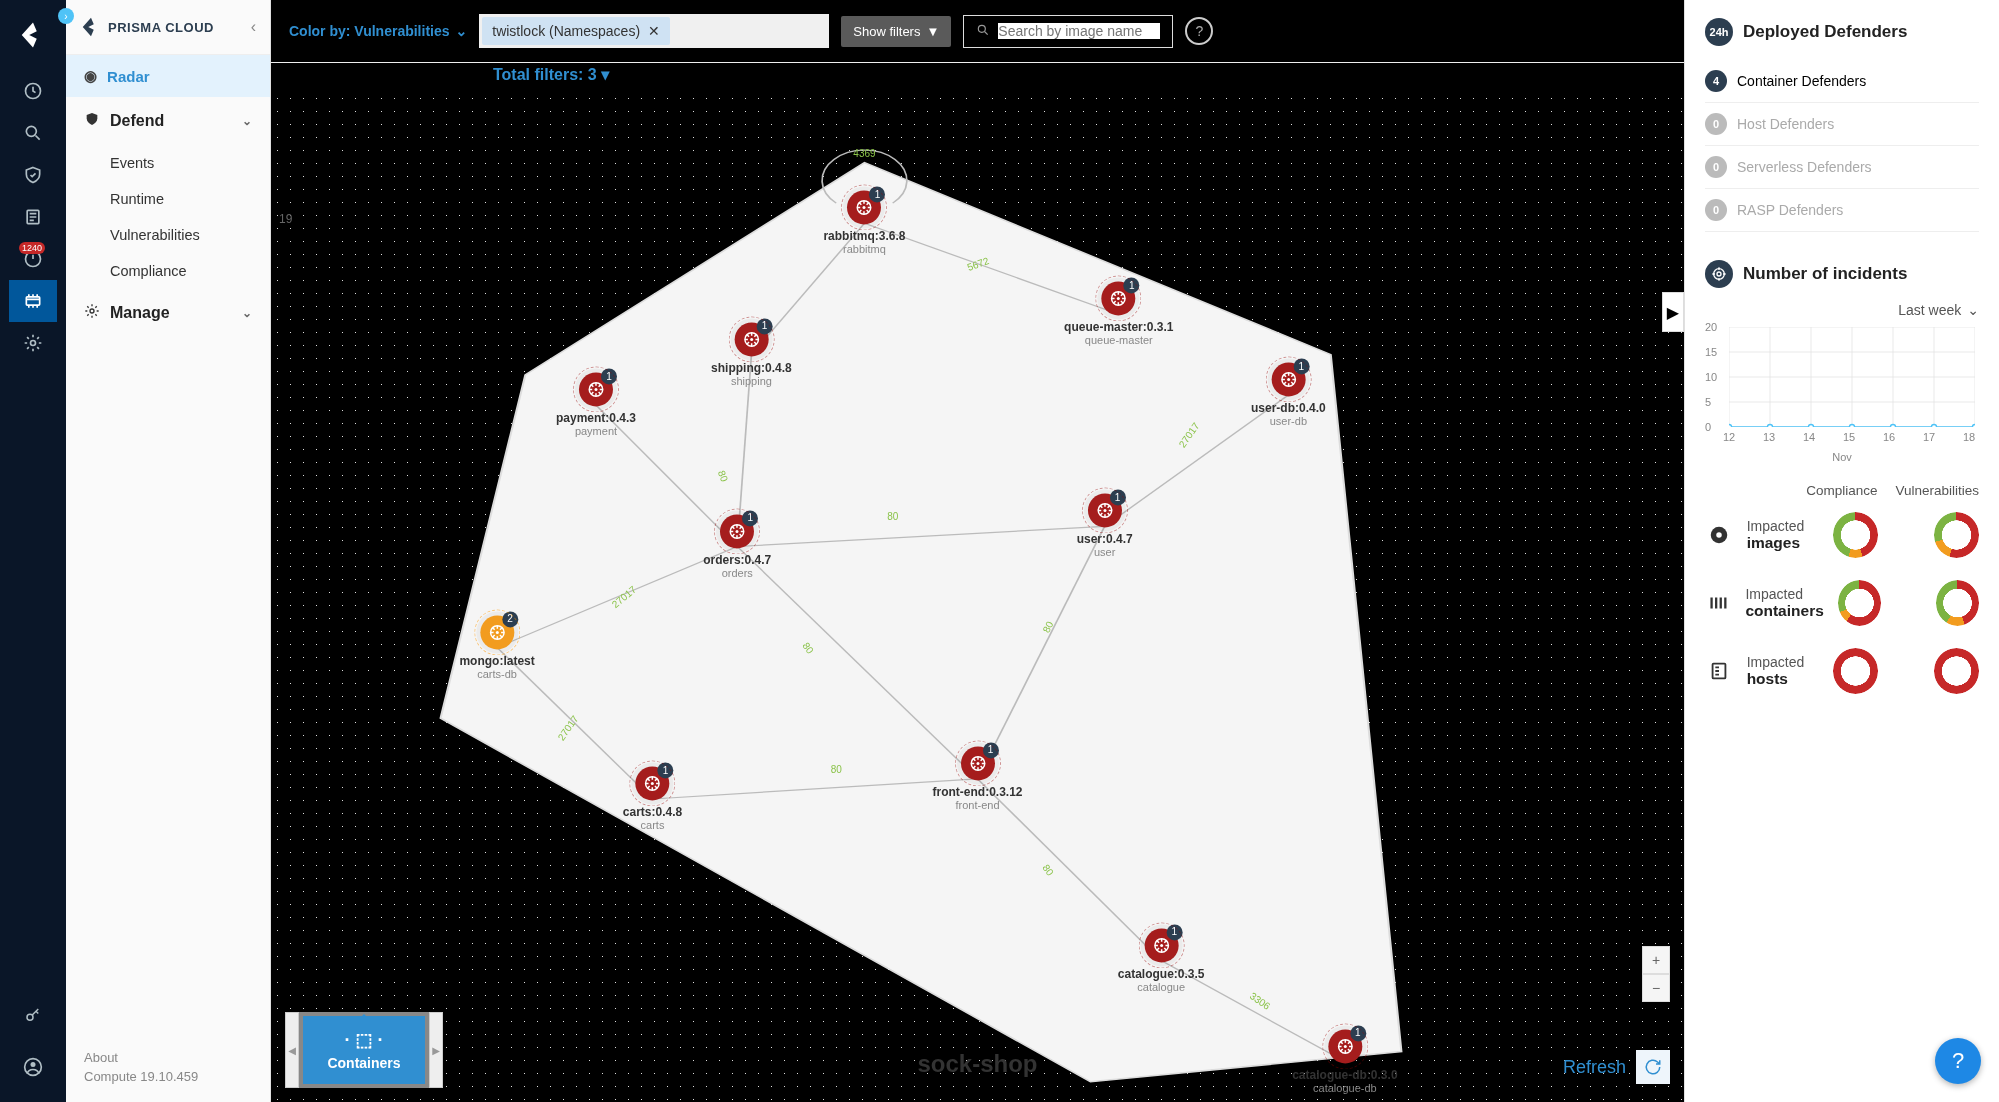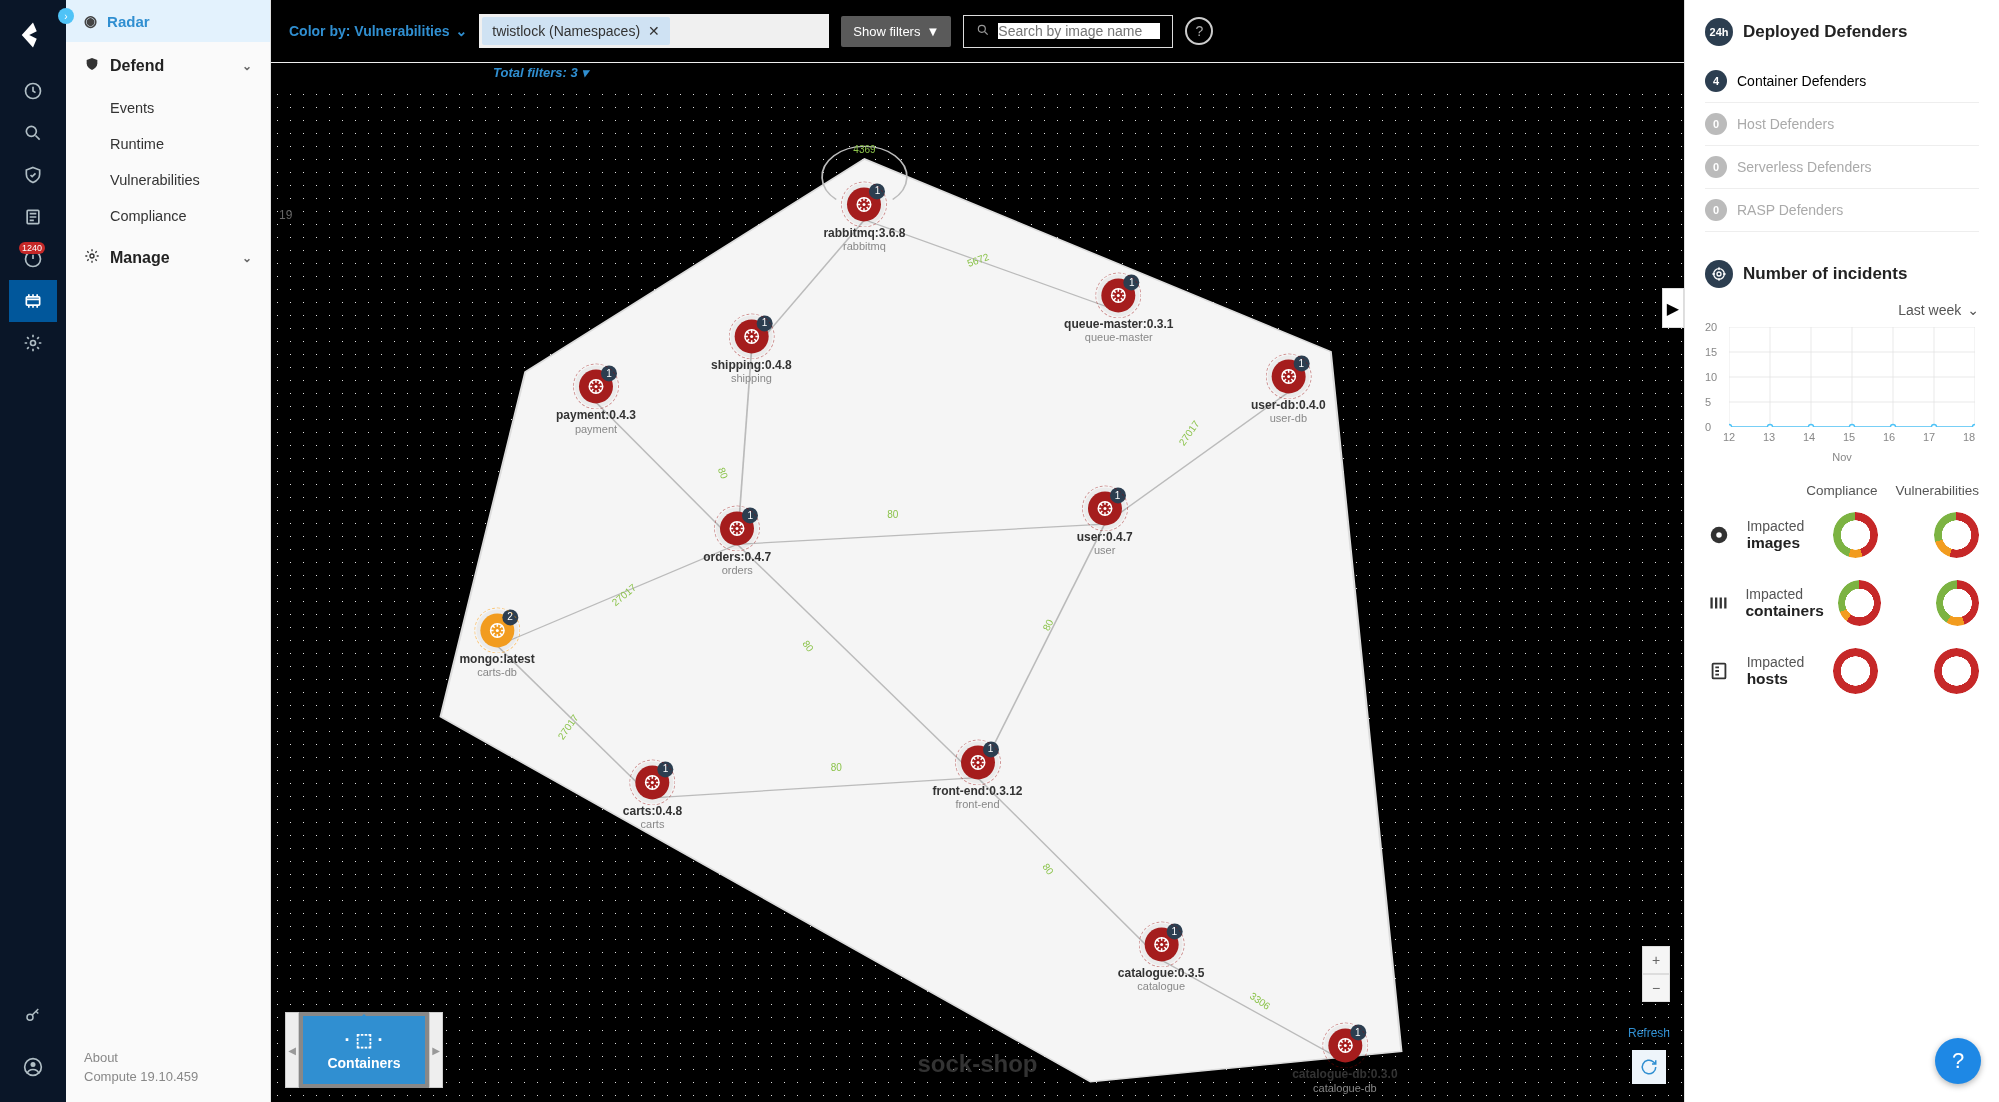--- a/index.html
+++ b/index.html
@@ -38,21 +38,21 @@
 
 .topbar { display: flex; align-items: center; padding: 14px 18px; gap: 12px; border-bottom: 1px solid #eee; font-size: 14px; }
 .colorby { color: #308fd1; font-weight: 600; display: inline-flex; align-items: center; gap: 6px; cursor: pointer; }
 .filter-chip { background: #cfe2f3; color: #333; padding: 6px 10px; border-radius: 2px; font-size: 14px; display: inline-flex; align-items: center; gap: 8px; }
 .filter-box { border: 1px solid transparent; background: #f0f0f0; padding: 2px; display: flex; align-items: center; width: 350px; }
 .show-filters { background: #5a5a5a; color: #fff; padding: 8px 12px; font-size: 13px; display: inline-flex; align-items: center; gap: 6px; cursor: pointer; border-radius: 2px; }
 .search { border: 1px solid #ddd; padding: 7px 12px; width: 210px; display: flex; align-items: center; gap: 8px; color: #999; font-size: 14px; }
 .search input { border: none; outline: none; width: 100%; font-size: 14px; }
 .help-circle { width: 28px; height: 28px; border: 2px solid #ccc; border-radius: 50%; display: flex; align-items: center; justify-content: center; color: #aaa; cursor: pointer; }
 
-.subbar { padding: 2px 18px 8px 222px; font-size: 13px; color: #308fd1; font-weight: 600; font-style: italic; }
+.subbar { padding: 2px 18px 8px 222px; font-size: 16px; color: #308fd1; font-weight: 600; }
 
 
 .canvas { flex: 1; position: relative; background: radial-gradient(circle, #ddd 0.7px, transparent 0.7px); background-size: 13px 13px; }
 .polygon { position: absolute; inset: 0; }
 .polygon svg { width: 100%; height: 100%; }
 .cluster-label { position: absolute; bottom: 24px; left: 50%; transform: translateX(-50%); font-size: 24px; font-weight: 700; color: #333; }
 
 .node { position: absolute; transform: translate(-50%, -50%); text-align: center; }
 .node-dot { width: 34px; height: 34px; border-radius: 50%; margin: 0 auto; display: flex; align-items: center; justify-content: center; position: relative; box-shadow: 0 0 0 4px rgba(0,0,0,0.04); }
 .node-dot::after { content: ''; position: absolute; inset: -6px; border: 1.5px dashed rgba(150,0,0,0.4); border-radius: 50%; }
@@ -69,21 +69,21 @@
 .zoom-ctrl { position: absolute; right: 14px; bottom: 100px; display: flex; flex-direction: column; }
 .zoom-ctrl button { width: 28px; height: 28px; background: #f5f5f5; border: 1px solid #ddd; cursor: pointer; font-size: 14px; color: #666; }
 .play-toggle { position: absolute; right: 0; top: 200px; width: 22px; height: 40px; background: #fff; border: 1px solid #ddd; display: flex; align-items: center; justify-content: center; cursor: pointer; }
 
 .footer-controls { position: absolute; bottom: 14px; left: 14px; display: flex; align-items: center; }
 .containers-card { width: 130px; height: 76px; background: #308fd1; border: 4px solid #888; color: #fff; display: flex; flex-direction: column; align-items: center; justify-content: center; font-size: 14px; font-weight: 600; position: relative; }
 .containers-card .ico { margin-bottom: 4px; font-size: 18px; }
 .containers-card::before { content: ''; position: absolute; top: -10px; left: 50%; transform: translateX(-50%); border: 8px solid transparent; border-bottom-color: #308fd1; }
 .card-nav { width: 14px; height: 76px; background: #eee; border: 1px solid #ccc; display: flex; align-items: center; justify-content: center; color: #999; font-size: 10px; cursor: pointer; }
 
-.refresh { position: absolute; bottom: 18px; right: 14px; display: flex; align-items: center; gap: 10px; color: #308fd1; font-size: 12px; cursor: pointer; flex-direction: column; }
+.refresh { position: absolute; bottom: 18px; right: 14px; display: flex; align-items: center; gap: 10px; color: #308fd1; font-size: 18px; cursor: pointer; }
 .refresh-icon { width: 34px; height: 34px; background: #eef5fb; display: flex; align-items: center; justify-content: center; }
 
 
 .rpanel { width: 315px; border-left: 1px solid #e0e0e0; padding: 18px 20px; overflow-y: auto; }
 .rp-head { display: flex; align-items: center; gap: 10px; font-size: 17px; font-weight: 700; color: #222; margin-bottom: 14px; }
 .rp-head .icon { width: 28px; height: 28px; border-radius: 50%; background: #2c3e50; color: #fff; display: flex; align-items: center; justify-content: center; font-size: 11px; font-weight: 700; }
 
 .def-row { display: flex; align-items: center; gap: 10px; padding: 10px 0; border-bottom: 1px solid #eee; font-size: 14px; }
 .def-row.muted { color: #aaa; }
 .def-count { width: 22px; height: 22px; border-radius: 50%; background: #2c3e50; color: #fff; display: flex; align-items: center; justify-content: center; font-size: 11px; font-weight: 700; }
@@ -170,20 +170,29 @@
     <div class="rail-item" style="margin-bottom:14px">
       <svg width="20" height="20" viewBox="0 0 24 24" fill="currentColor">
           <circle cx="12" cy="12" r="10" fill="none" stroke="currentColor" stroke-width="2"></circle>
           <circle cx="12" cy="9" r="3"></circle>
           <path d="M5 20c1-4 5-5 7-5s6 1 7 5" fill="none" stroke="currentColor" stroke-width="2"></path>
         </svg>
     </div>
   </div>
 
   <div class="sidebar">
+    <div class="sidebar-header">
+      <div class="logo">
+        <svg width="22" height="22" viewBox="0 0 24 24">
+            <path d="M12 2L3 12l9 10 3-7-6-3 6-3-3-7z" fill="#2c3e50"></path>
+          </svg>
+        <span>PRISMA CLOUD</span>
+      </div>
+      <span class="chev">‹</span>
+    </div>
     <div class="sidebar-nav">
       <div class="nav-item active">
         <span class="icon">◉</span>
         <span>Radar</span>
       </div>
       <div class="nav-section">
         <span class="icon">
           <svg width="16" height="16" viewBox="0 0 24 24" fill="#333">
               <path d="M12 3l8 3v5c0 5-3.5 8-8 10-4.5-2-8-5-8-10V6l8-3z"></path>
             </svg>

